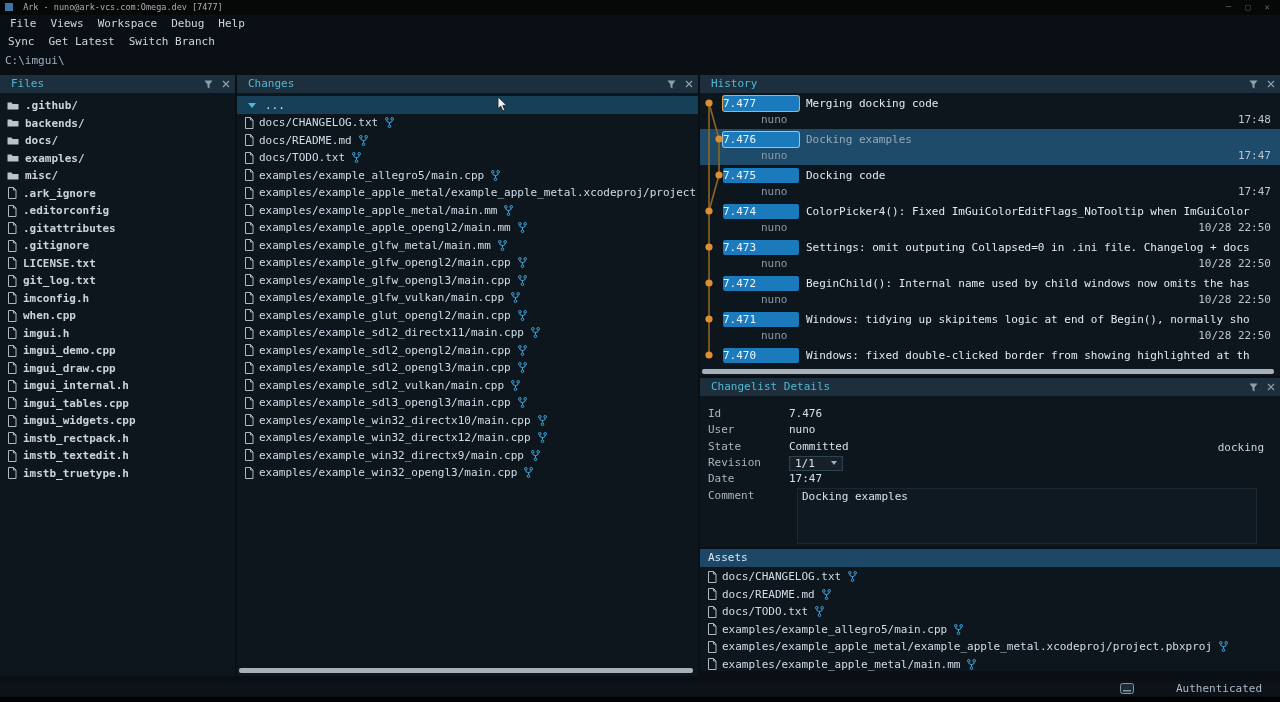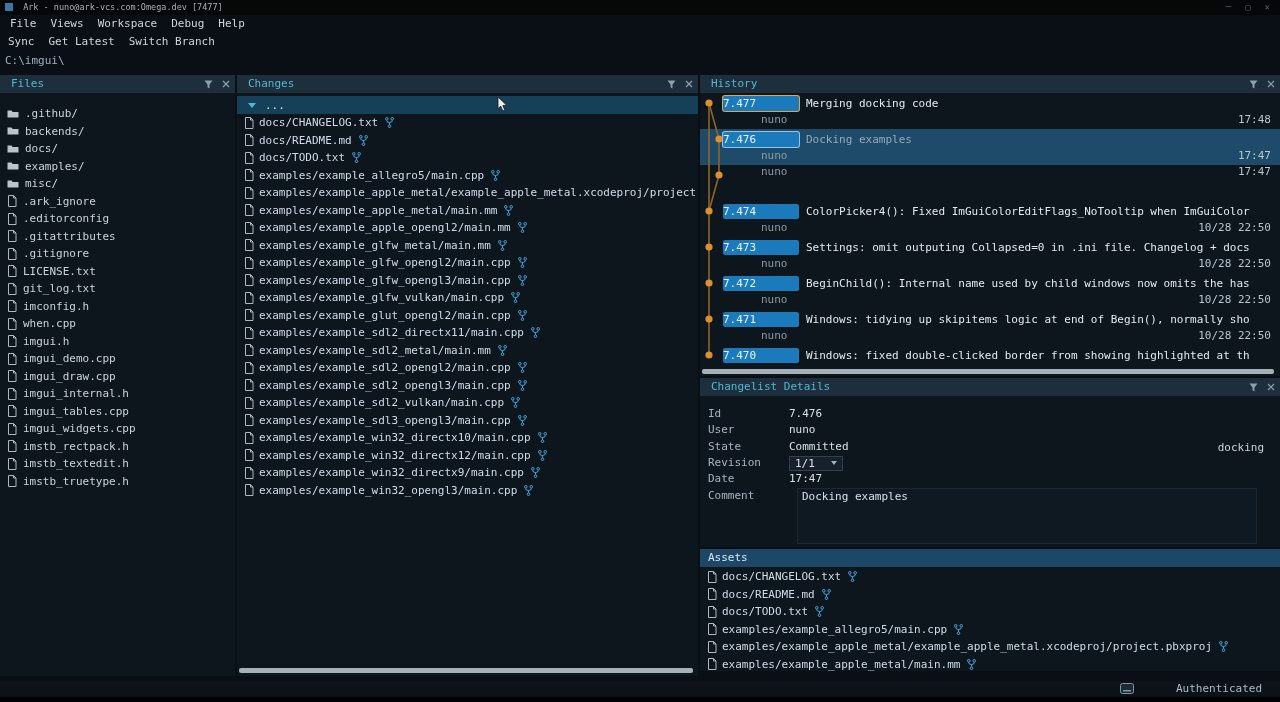--- a/index.html
+++ b/index.html
@@ -25,21 +25,21 @@
   .hdr-icons { position:absolute; right:5px; top:0; height:18px; display:flex; gap:9px; align-items:center; }
   .hdr-icons svg { display:block; }
 
   #files-panel   { left:0;   top:75px;  width:235px; height:601px; }
   #changes-panel { left:237px; top:75px; width:461px; height:601px; }
   #history-panel { left:700px; top:75px; width:580px; height:301px; }
   #details-panel { left:700px; top:378px; width:580px; height:169px; }
   #assets-panel  { left:700px; top:549px; width:580px; height:122px; }
 
   
-  .tree-body { position:absolute; top:18px; left:0; right:0; bottom:0; padding-top:12px; }
+  .tree-body { position:absolute; top:18px; left:0; right:0; bottom:0; padding-top:4px;font-weight:bold; }
   .tree-row { height:17.5px; display:flex; align-items:center; padding-left:7px; gap:6px; white-space:nowrap; color:#c9d4dc; }
   .tree-row .icon { flex:0 0 auto; display:flex; }
 
   
   .changes-body { position:absolute; top:18px; left:0; right:0; bottom:10px; padding-top:3px; overflow:hidden; }
   .chg-root-row { height:18px; background:#164058; display:flex; align-items:center; padding-left:11px; gap:9px; color:#dfe8ee; }
   .tri-down { width:0; height:0; border-left:4px solid transparent; border-right:4px solid transparent; border-top:5px solid #52b8d4; }
   .chg-row { height:17.5px; display:flex; align-items:center; padding-left:7px; gap:5px; white-space:nowrap; overflow:hidden; color:#cfdde8; }
   .chg-row .icon, .chg-row .fork { flex:0 0 auto; display:flex; }
   .chg-row .fork { margin-left:2px; }
@@ -568,37 +568,20 @@
               </svg>
             </span>
           </div>
           <div class="chg-row">
             <span class="icon">
               <svg width="10" height="12" viewBox="0 0 10 12">
                 <path d="M1.5 0.5 h5 l2.5 2.5 v8.5 h-7.5 z" fill="none" stroke="#aeb9c2"></path>
                 <path d="M6.5 0.5 v2.5 h2.5" fill="none" stroke="#aeb9c2"></path>
               </svg>
             </span>
-            <span class="lbl">examples/example_sdl2_metal/main.mm</span>
-            <span class="fork">
-              <svg width="9" height="11" viewBox="0 0 9 11">
-                <circle cx="1.8" cy="1.8" r="1.3" fill="none" stroke="#41a8e0"></circle>
-                <circle cx="7.2" cy="1.8" r="1.3" fill="none" stroke="#41a8e0"></circle>
-                <circle cx="4.5" cy="9.2" r="1.3" fill="none" stroke="#41a8e0"></circle>
-                <path d="M1.8 3.2 v0.6 q0 1.7 2.7 1.7 q2.7 0 2.7 -1.7 v-0.6 M4.5 5.5 v2.3" fill="none" stroke="#41a8e0"></path>
-              </svg>
-            </span>
-          </div>
-          <div class="chg-row">
-            <span class="icon">
-              <svg width="10" height="12" viewBox="0 0 10 12">
-                <path d="M1.5 0.5 h5 l2.5 2.5 v8.5 h-7.5 z" fill="none" stroke="#aeb9c2"></path>
-                <path d="M6.5 0.5 v2.5 h2.5" fill="none" stroke="#aeb9c2"></path>
-              </svg>
-            </span>
             <span class="lbl">examples/example_sdl2_opengl2/main.cpp</span>
             <span class="fork">
               <svg width="9" height="11" viewBox="0 0 9 11">
                 <circle cx="1.8" cy="1.8" r="1.3" fill="none" stroke="#41a8e0"></circle>
                 <circle cx="7.2" cy="1.8" r="1.3" fill="none" stroke="#41a8e0"></circle>
                 <circle cx="4.5" cy="9.2" r="1.3" fill="none" stroke="#41a8e0"></circle>
                 <path d="M1.8 3.2 v0.6 q0 1.7 2.7 1.7 q2.7 0 2.7 -1.7 v-0.6 M4.5 5.5 v2.3" fill="none" stroke="#41a8e0"></path>
               </svg>
             </span>
           </div>
@@ -757,20 +740,24 @@
           <div class="hist-line1">
             <span class="badge sel">7.476</span>
             <span class="hist-title">Docking examples</span>
           </div>
           <div class="hist-line2">
             <span class="hist-author">nuno</span>
             <span class="hist-time">17:47</span>
           </div>
         </div>
         <div class="hist-row">
+          <div class="hist-line1">
+            <span class="badge">7.475</span>
+            <span class="hist-title">Docking code</span>
+          </div>
           <div class="hist-line2">
             <span class="hist-author">nuno</span>
             <span class="hist-time">17:47</span>
           </div>
         </div>
         <div class="hist-row">
           <div class="hist-line1">
             <span class="badge">7.474</span>
             <span class="hist-title">ColorPicker4(): Fixed ImGuiColorEditFlags_NoTooltip when ImGuiColor</span>
           </div>

